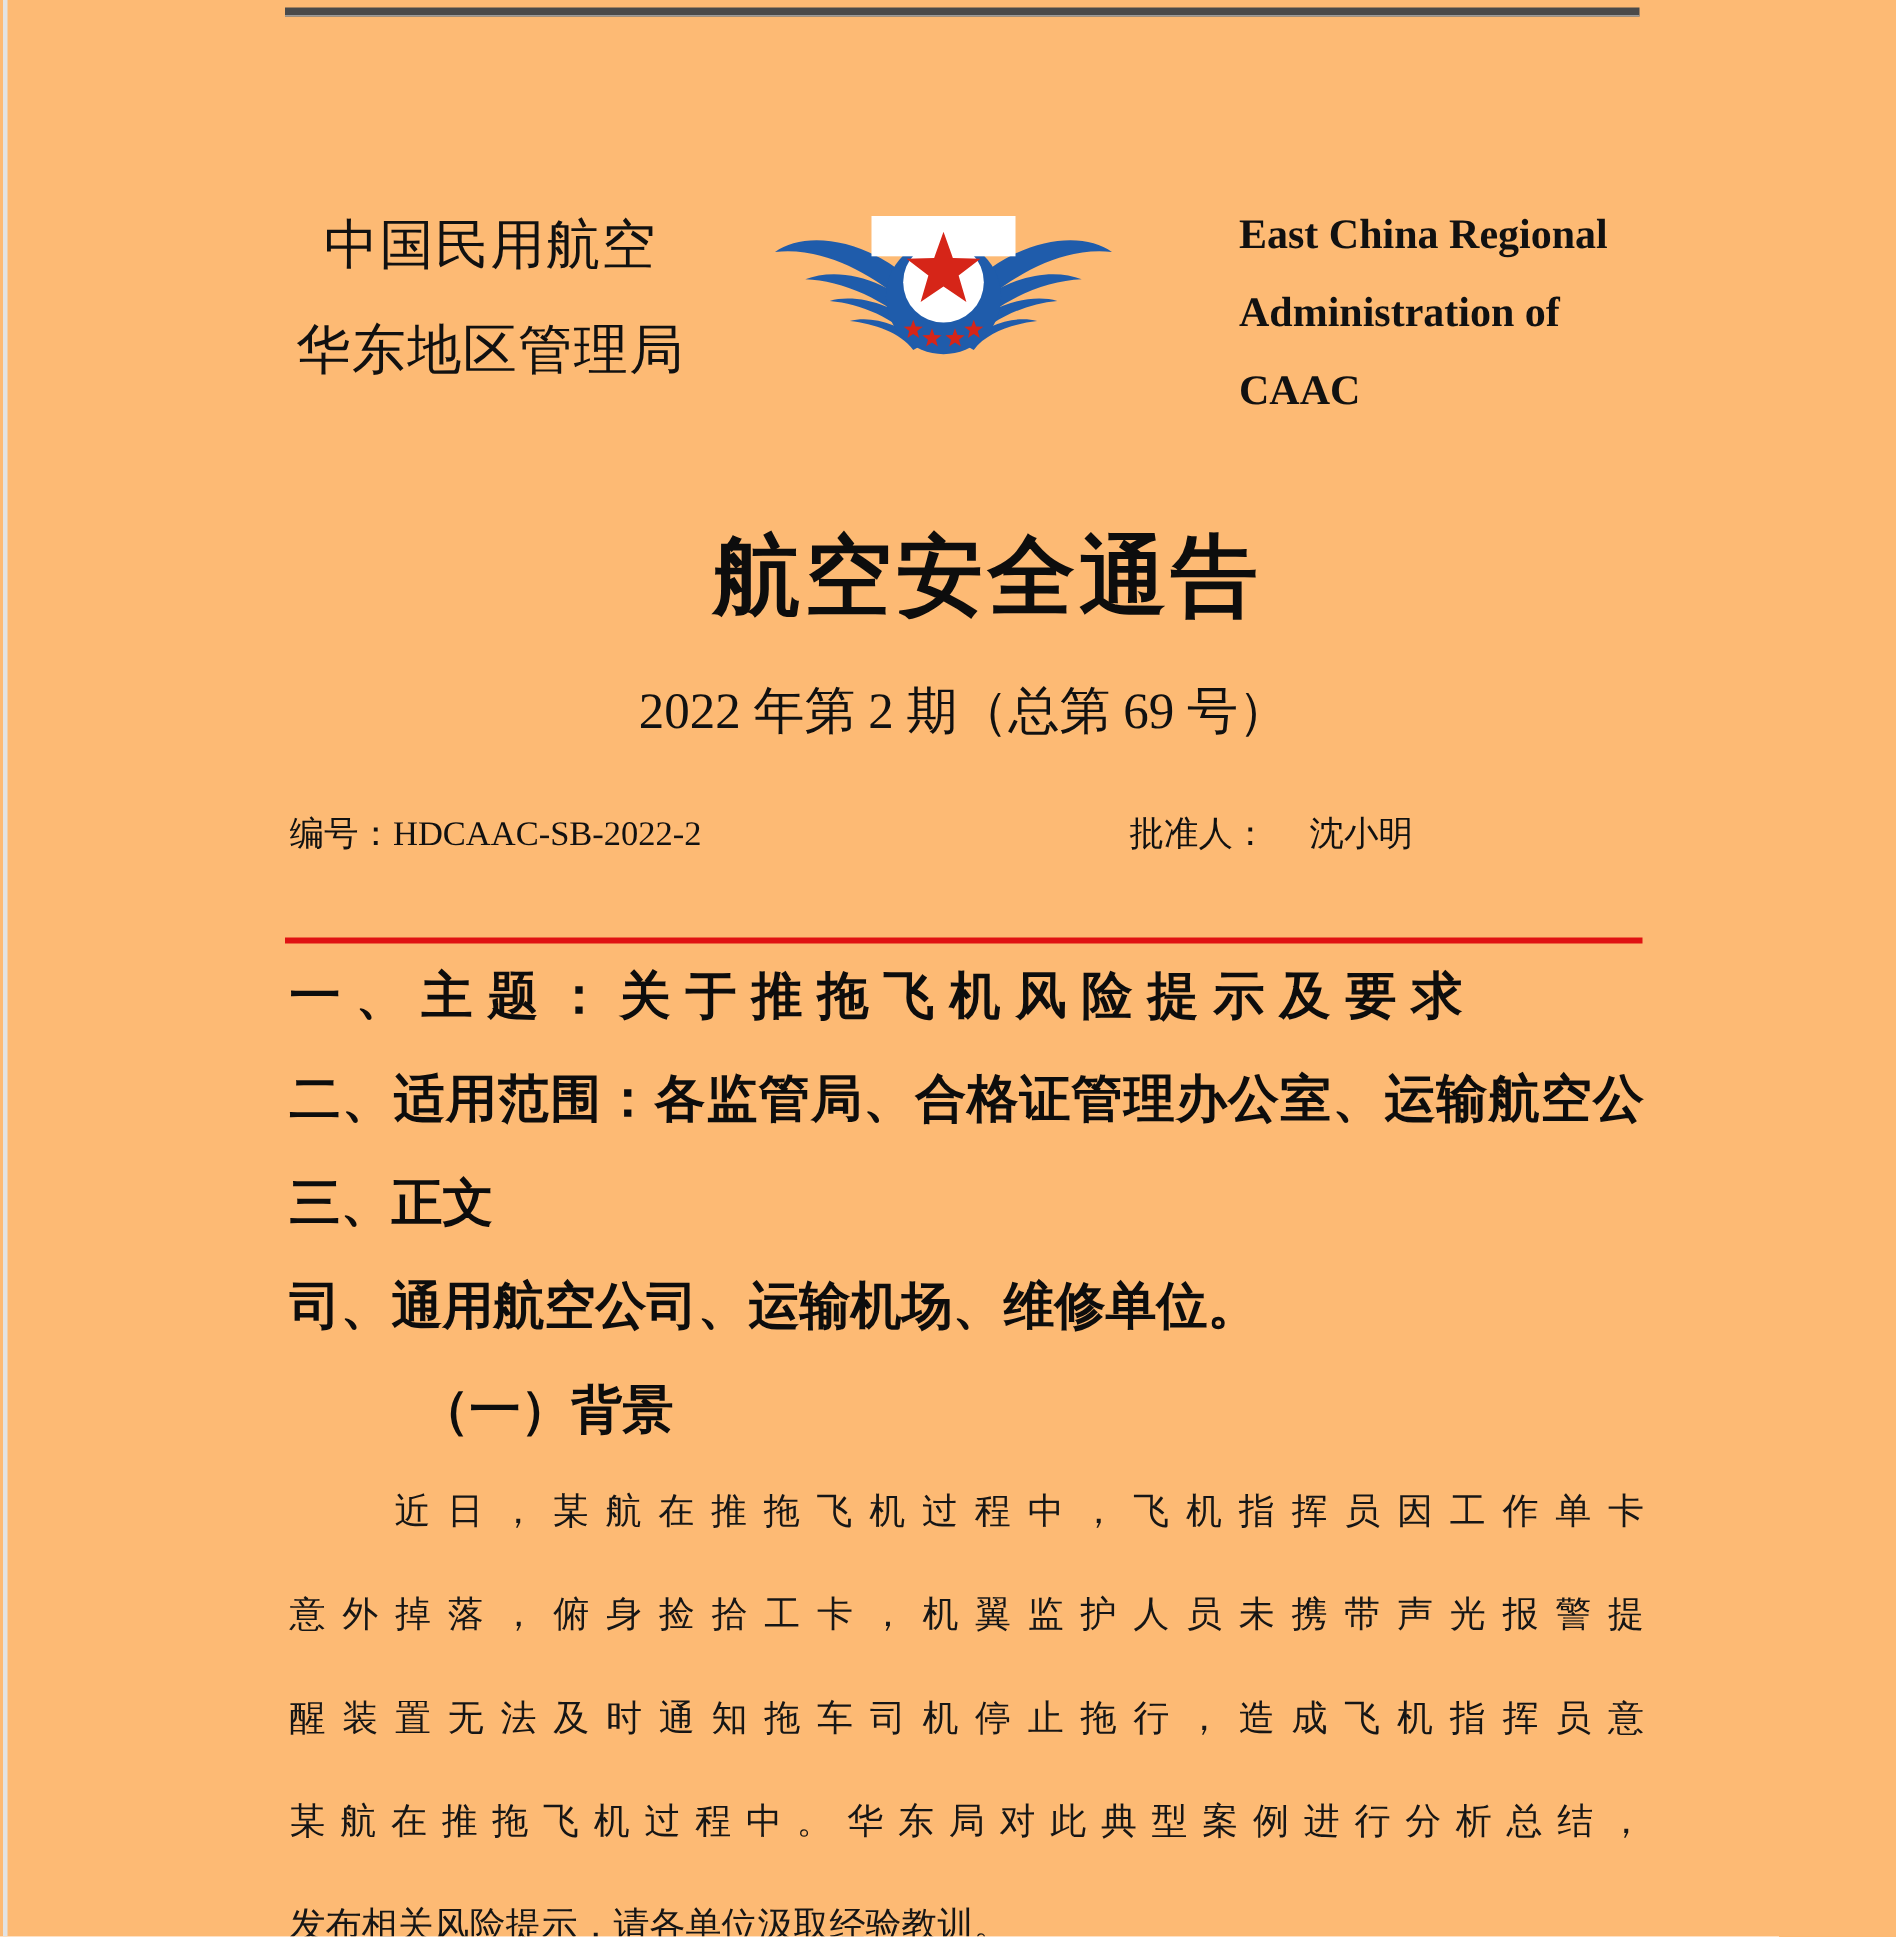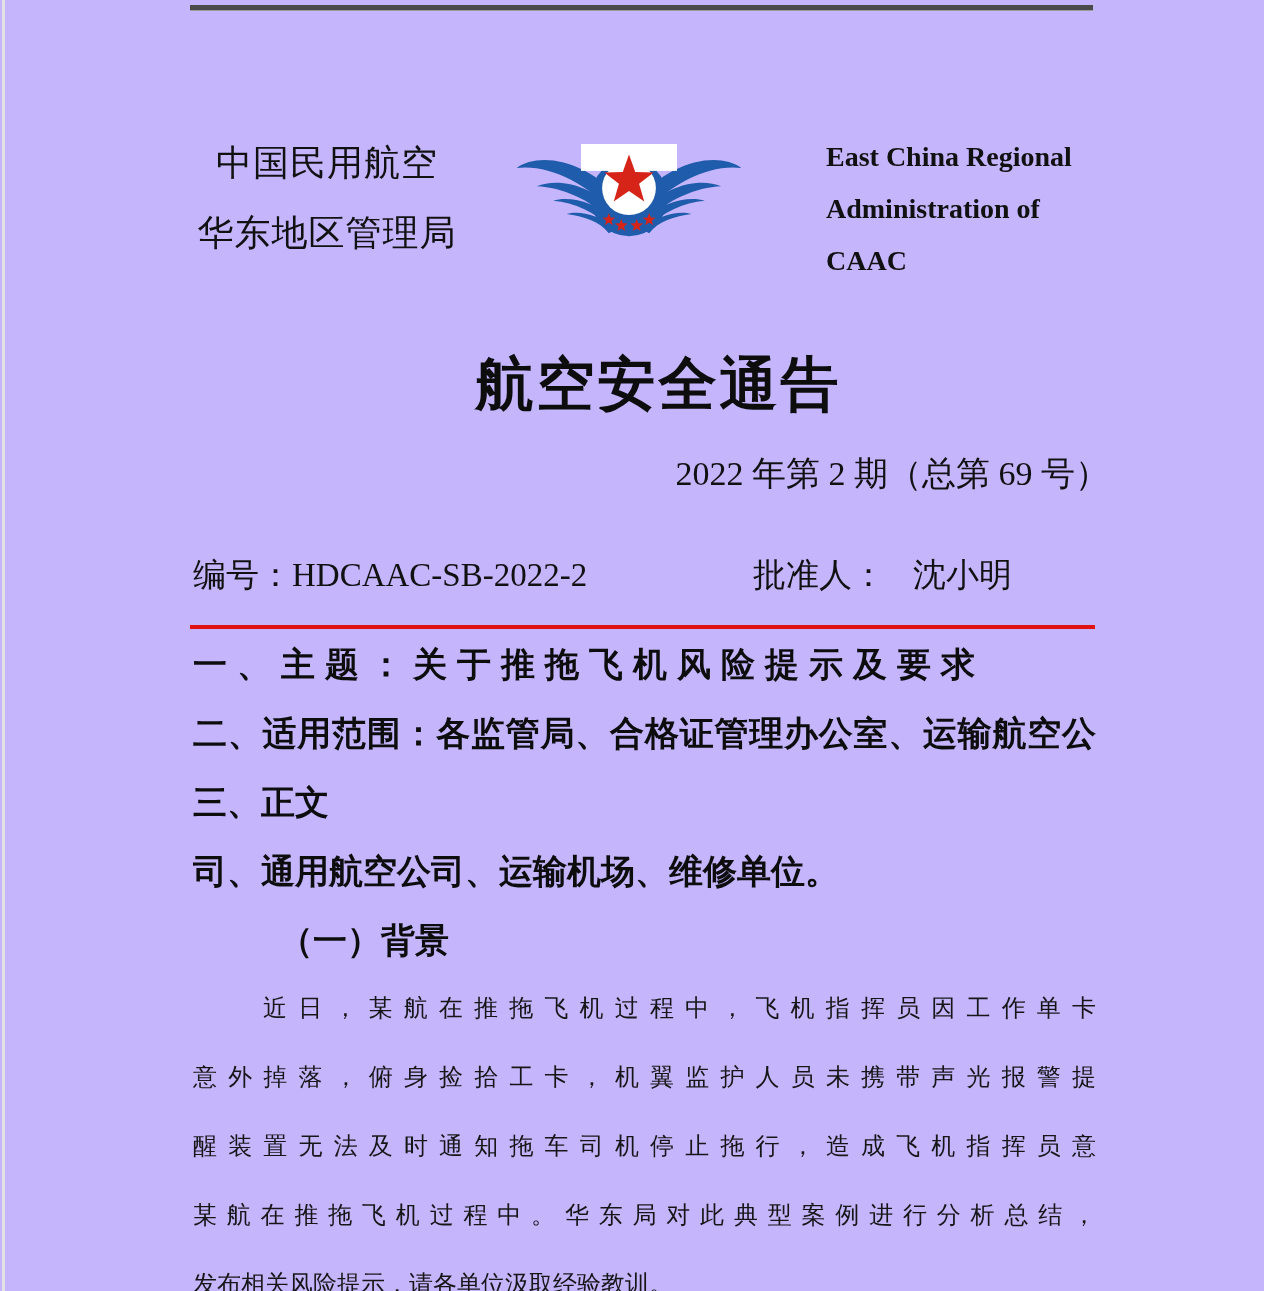--- a/index.html
+++ b/index.html
@@ -1,19 +1,19 @@
 <!DOCTYPE html>
 <html><head>
 <meta charset="utf-8">
 <style>
   html,body{margin:0;padding:0;background:#ffffff;}
   .page{
     position:relative;
     width:1264px;height:1291px;
-    background:#c4b5fd;
+    background:#fdba74;
     overflow:hidden;
     font-family:"Liberation Serif","DejaVu Serif",serif;
     color:#151515;
   }
   .edge-line{
     position:absolute;left:2px;top:0;width:3px;height:100%;
     background:#e3e3e3;
   }
   .top-bar{
     position:absolute;left:190px;top:5px;width:903px;height:5px;
@@ -32,26 +32,26 @@
     font-family:"Liberation Serif","DejaVu Serif",serif;
     font-weight:700;font-size:28px;line-height:52px;color:#111;
   }
   .title{
     position:absolute;left:190px;top:330px;width:905px;margin:16px;
     text-align:center;
     font-family:"Liberation Sans","DejaVu Sans",sans-serif;
     font-weight:700;font-size:58px;letter-spacing:3px;color:#0d0d0d;
   }
   .issue{
-    position:absolute;left:204px;top:451px;width:905px;
-    text-align:right;font-size:34px;color:#111;
+    position:absolute;left:190px;top:451px;width:905px;
+    text-align:center;font-size:34px;color:#111;
   }
   .meta{
-    position:absolute;left:193px;top:553px;width:902px;height:44px;
-    font-size:33px;color:#111;
+    position:absolute;left:193px;top:540px;width:902px;height:44px;
+    font-size:23px;color:#111;
   }
   .meta-right{position:absolute;left:560px;top:0;}
   .meta-right .approver-name{margin-left:28px;}
   .rule{
     position:absolute;left:190px;top:625px;width:905px;height:4px;
   }
   .bodytext{
     position:absolute;left:193px;top:630px;width:903px;
   }
   .line{display:block;line-height:69px;min-height:69px;}

